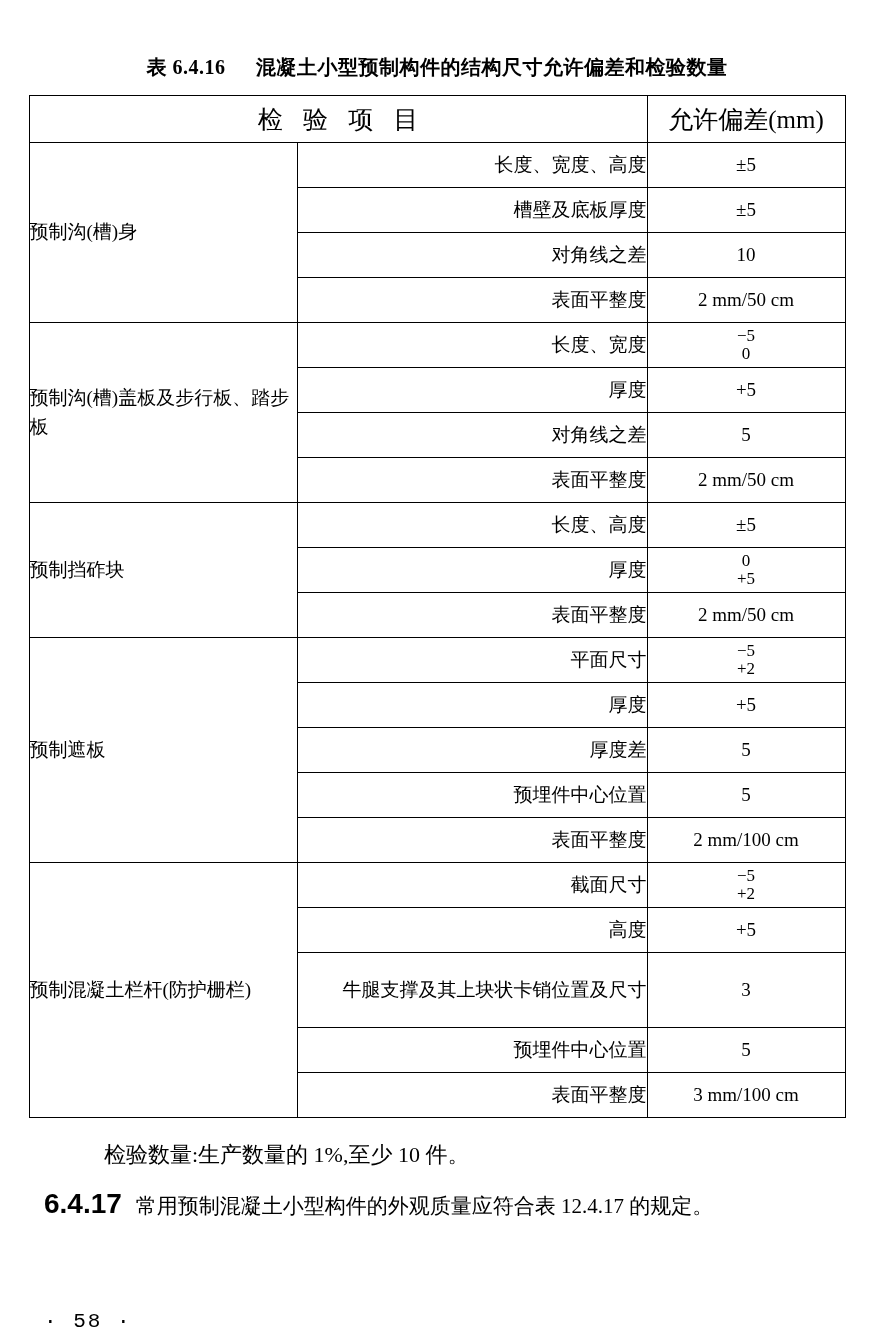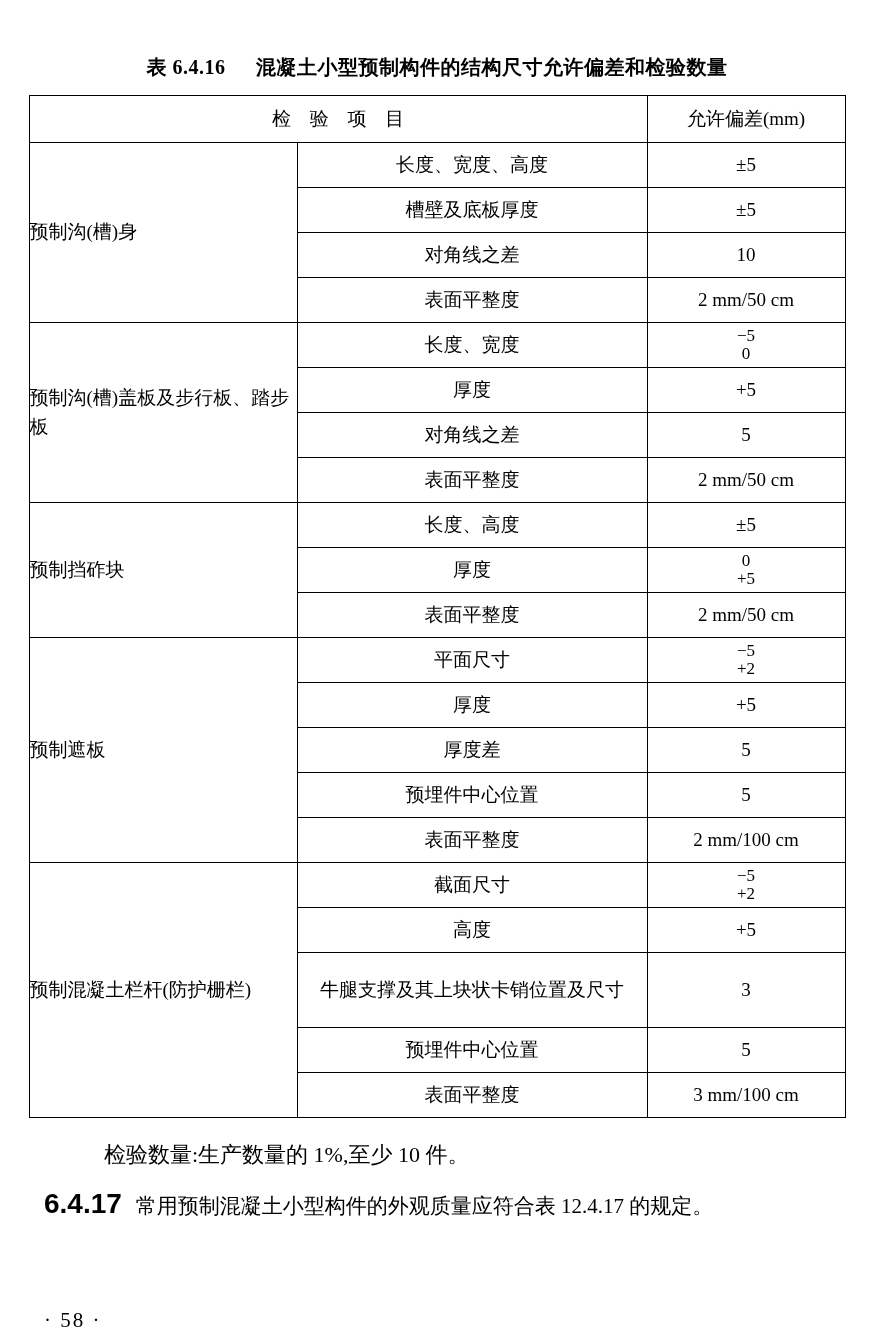--- a/index.html
+++ b/index.html
@@ -44,39 +44,39 @@
   }
   table.spec td, table.spec th {
     border: 1px solid #000;
     font-weight: normal;
     font-size: 19px;
     padding: 0;
   }
   table.spec th {
     height: 46px;
     text-align: center;
-    font-size: 19px;
+    font-size: 25px;
   }
   .head-item {
     letter-spacing: 7px;
     padding-left: 7px;
   }
   .col-cat { width: 268px; }
   .col-item { width: 350px; }
   .col-tol { width: 198px; }
 
   td.cat {
     text-align: left;
     padding-left: 32px;
     line-height: 1.5;
     font-size: 19px;
     vertical-align: middle;
   }
   td.item {
-    text-align: center;
+    text-align: right;
     padding-left: 20px;
     height: 44px;
     line-height: 1.45;
     font-size: 19px;
   }
   td.tol {
     text-align: center;
     height: 44px;
     font-size: 18px;
     font-family: "Liberation Serif", "DejaVu Serif", serif;
@@ -108,20 +108,21 @@
   }
   .clause .cbody {
     font-size: 21px;
   }
   .page-number {
     position: absolute;
     left: 44px;
     bottom: 26px;
     font-size: 21px;
     letter-spacing: 2px;
+    font-family: Liberation Mono, monospace;
   }
 </style>
 </head>
 <body>
 
 <div class="page">
 
   <div class="table-title">
     <span class="num">表 6.4.16</span>
     &nbsp;&nbsp;&nbsp;

